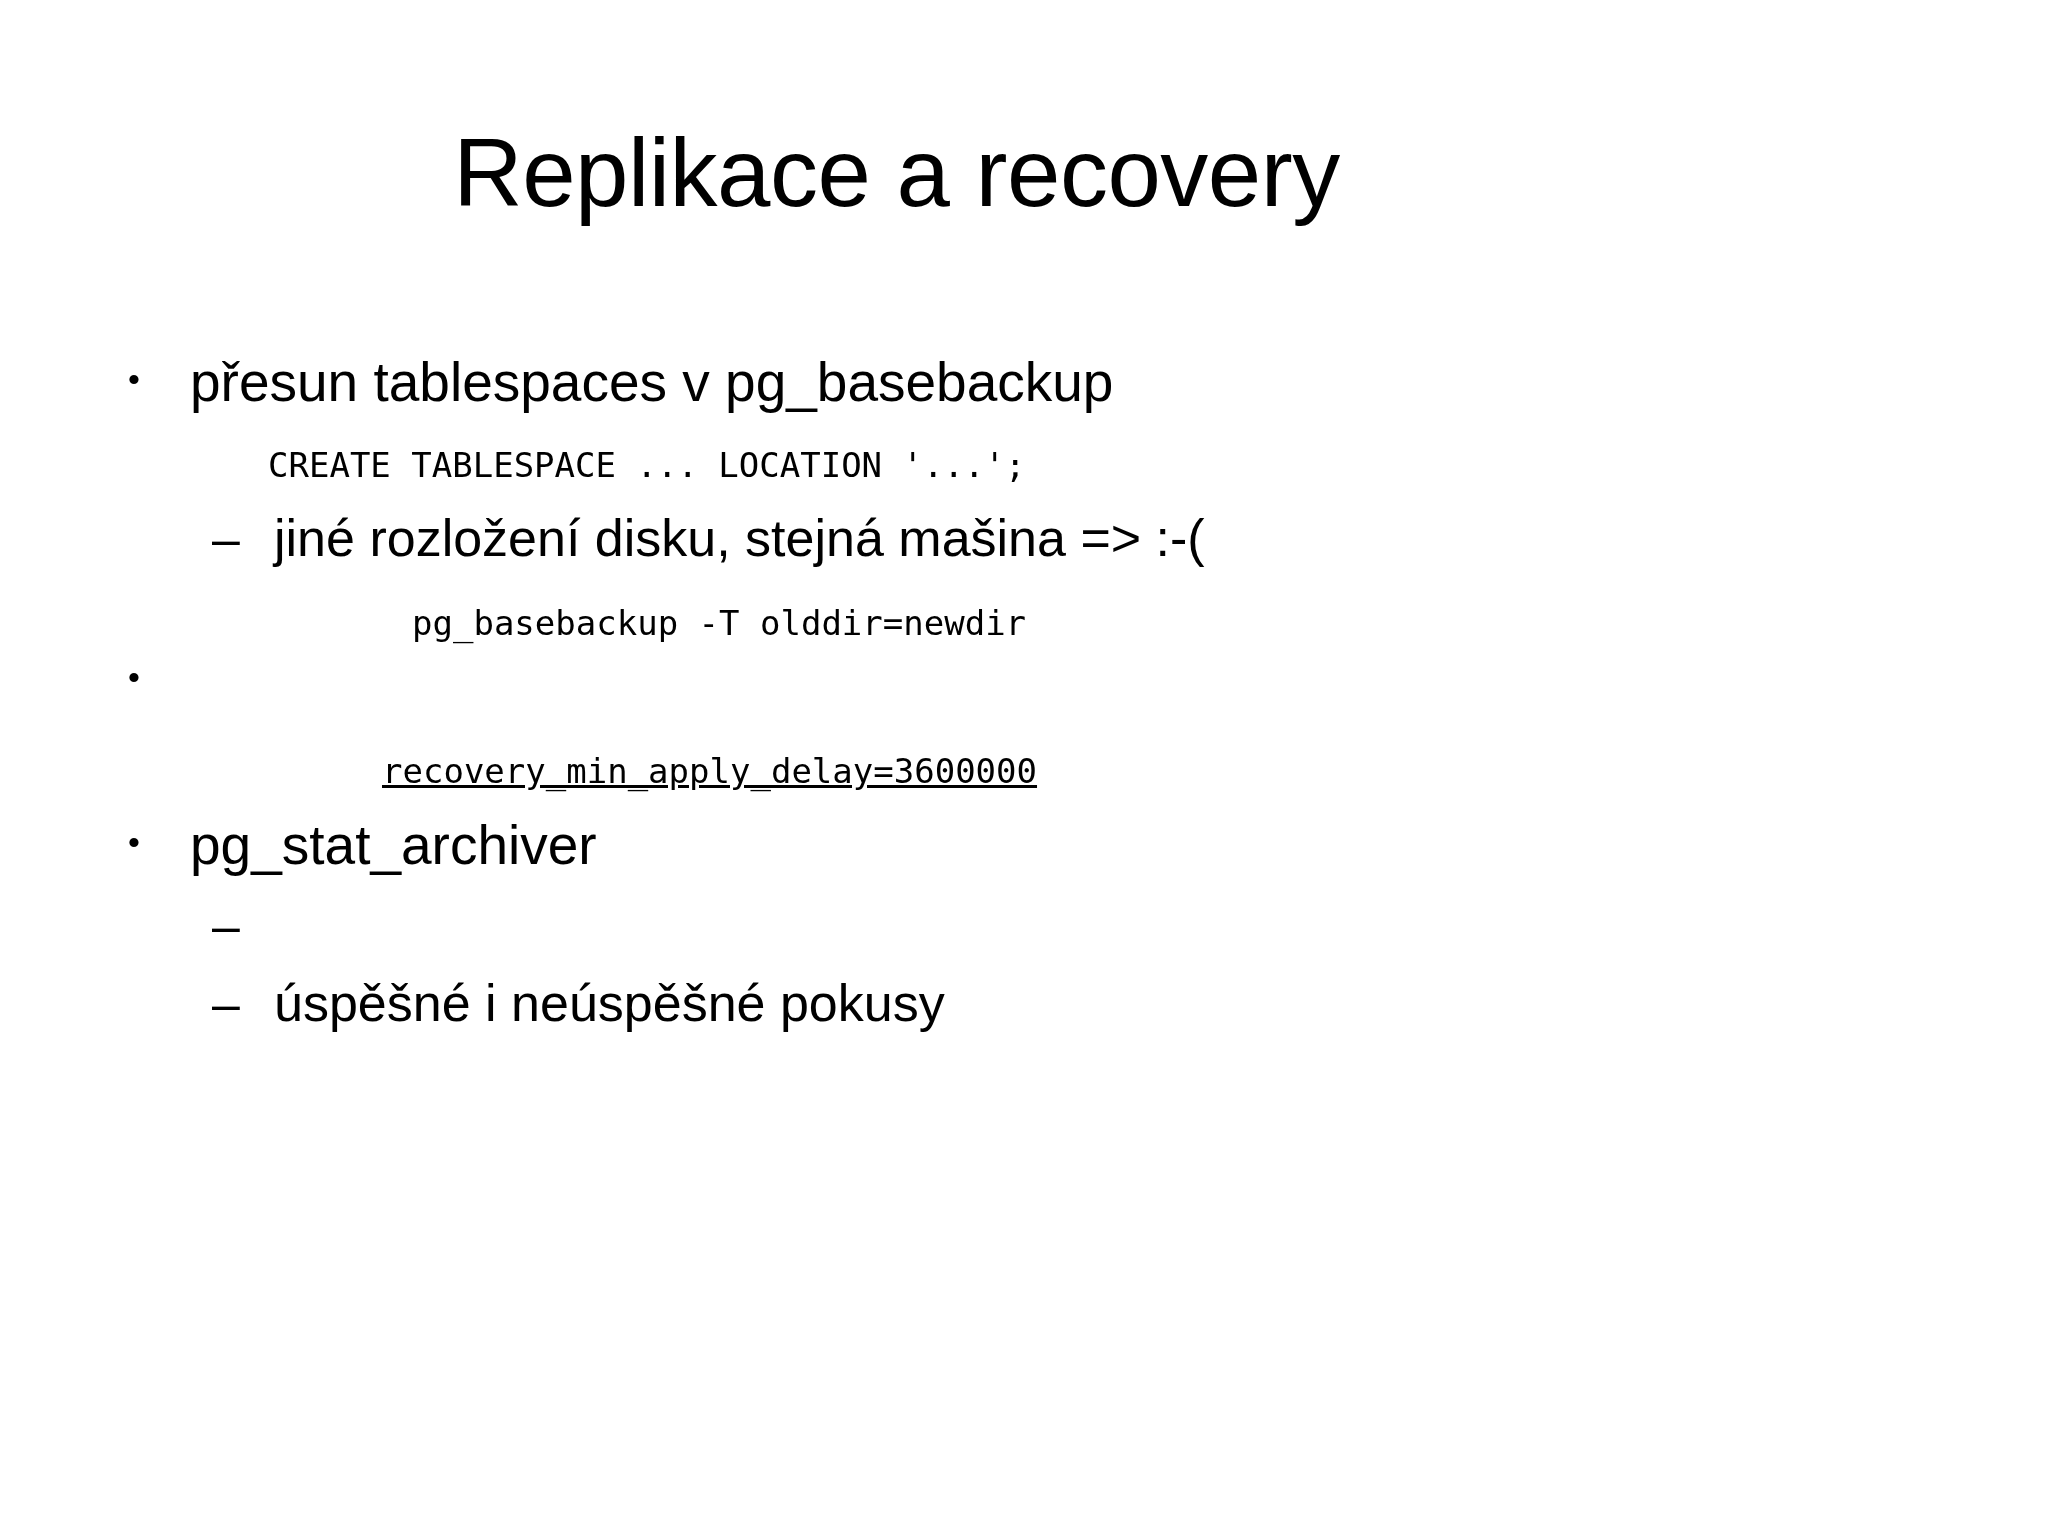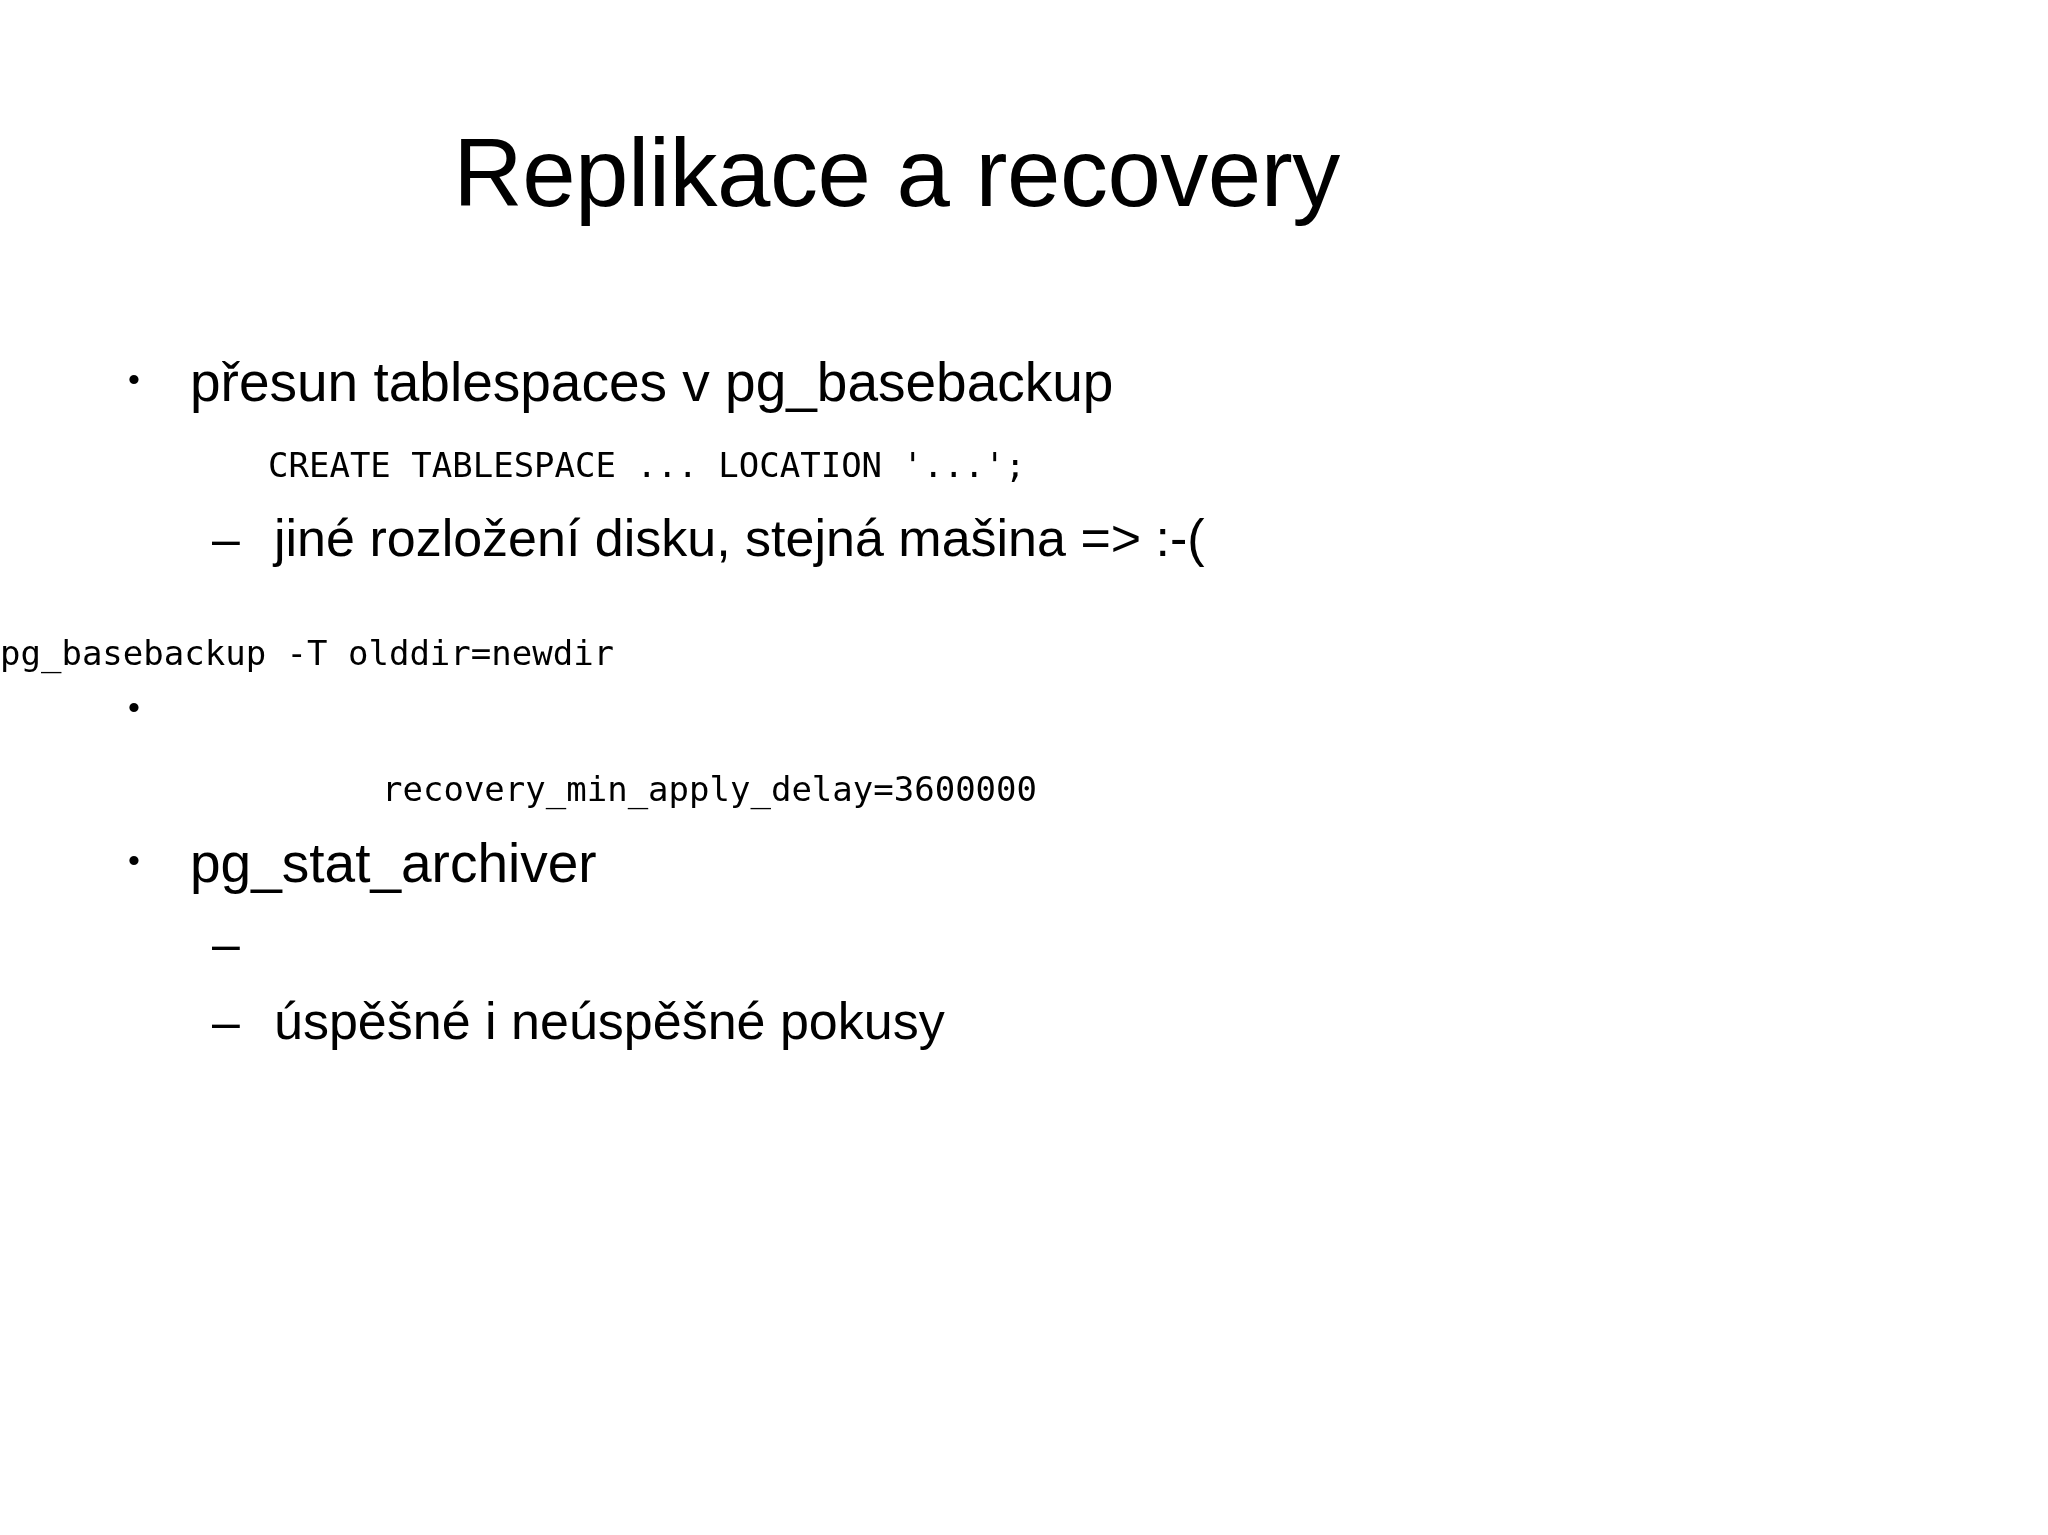--- a/index.html
+++ b/index.html
@@ -78,22 +78,22 @@
   
   .code {
     font-family: "DejaVu Sans Mono", "Liberation Mono", monospace;
     font-size: 34px;
     line-height: 1.0;
     white-space: pre;
     margin-bottom: 30px;
     color: #000000;
   }
   .code.indent-a { padding-left: 268px; margin-top: 38px; }
-  .code.indent-b { margin-top: 72px; }
-  .code.indent-c { padding-left: 382px; margin-top: 38px; }
+  .code.indent-b { padding-left: 412px; margin-top: 42px; }
+  .code.indent-c { padding-left: 382px; margin-top: 50px; text-decoration: underline; }
 </style>
 </head>
 <body>
 
 <div class="slide">
 
   <div class="slide-title">Replikace a recovery</div>
 
   <div class="body-block">
 

